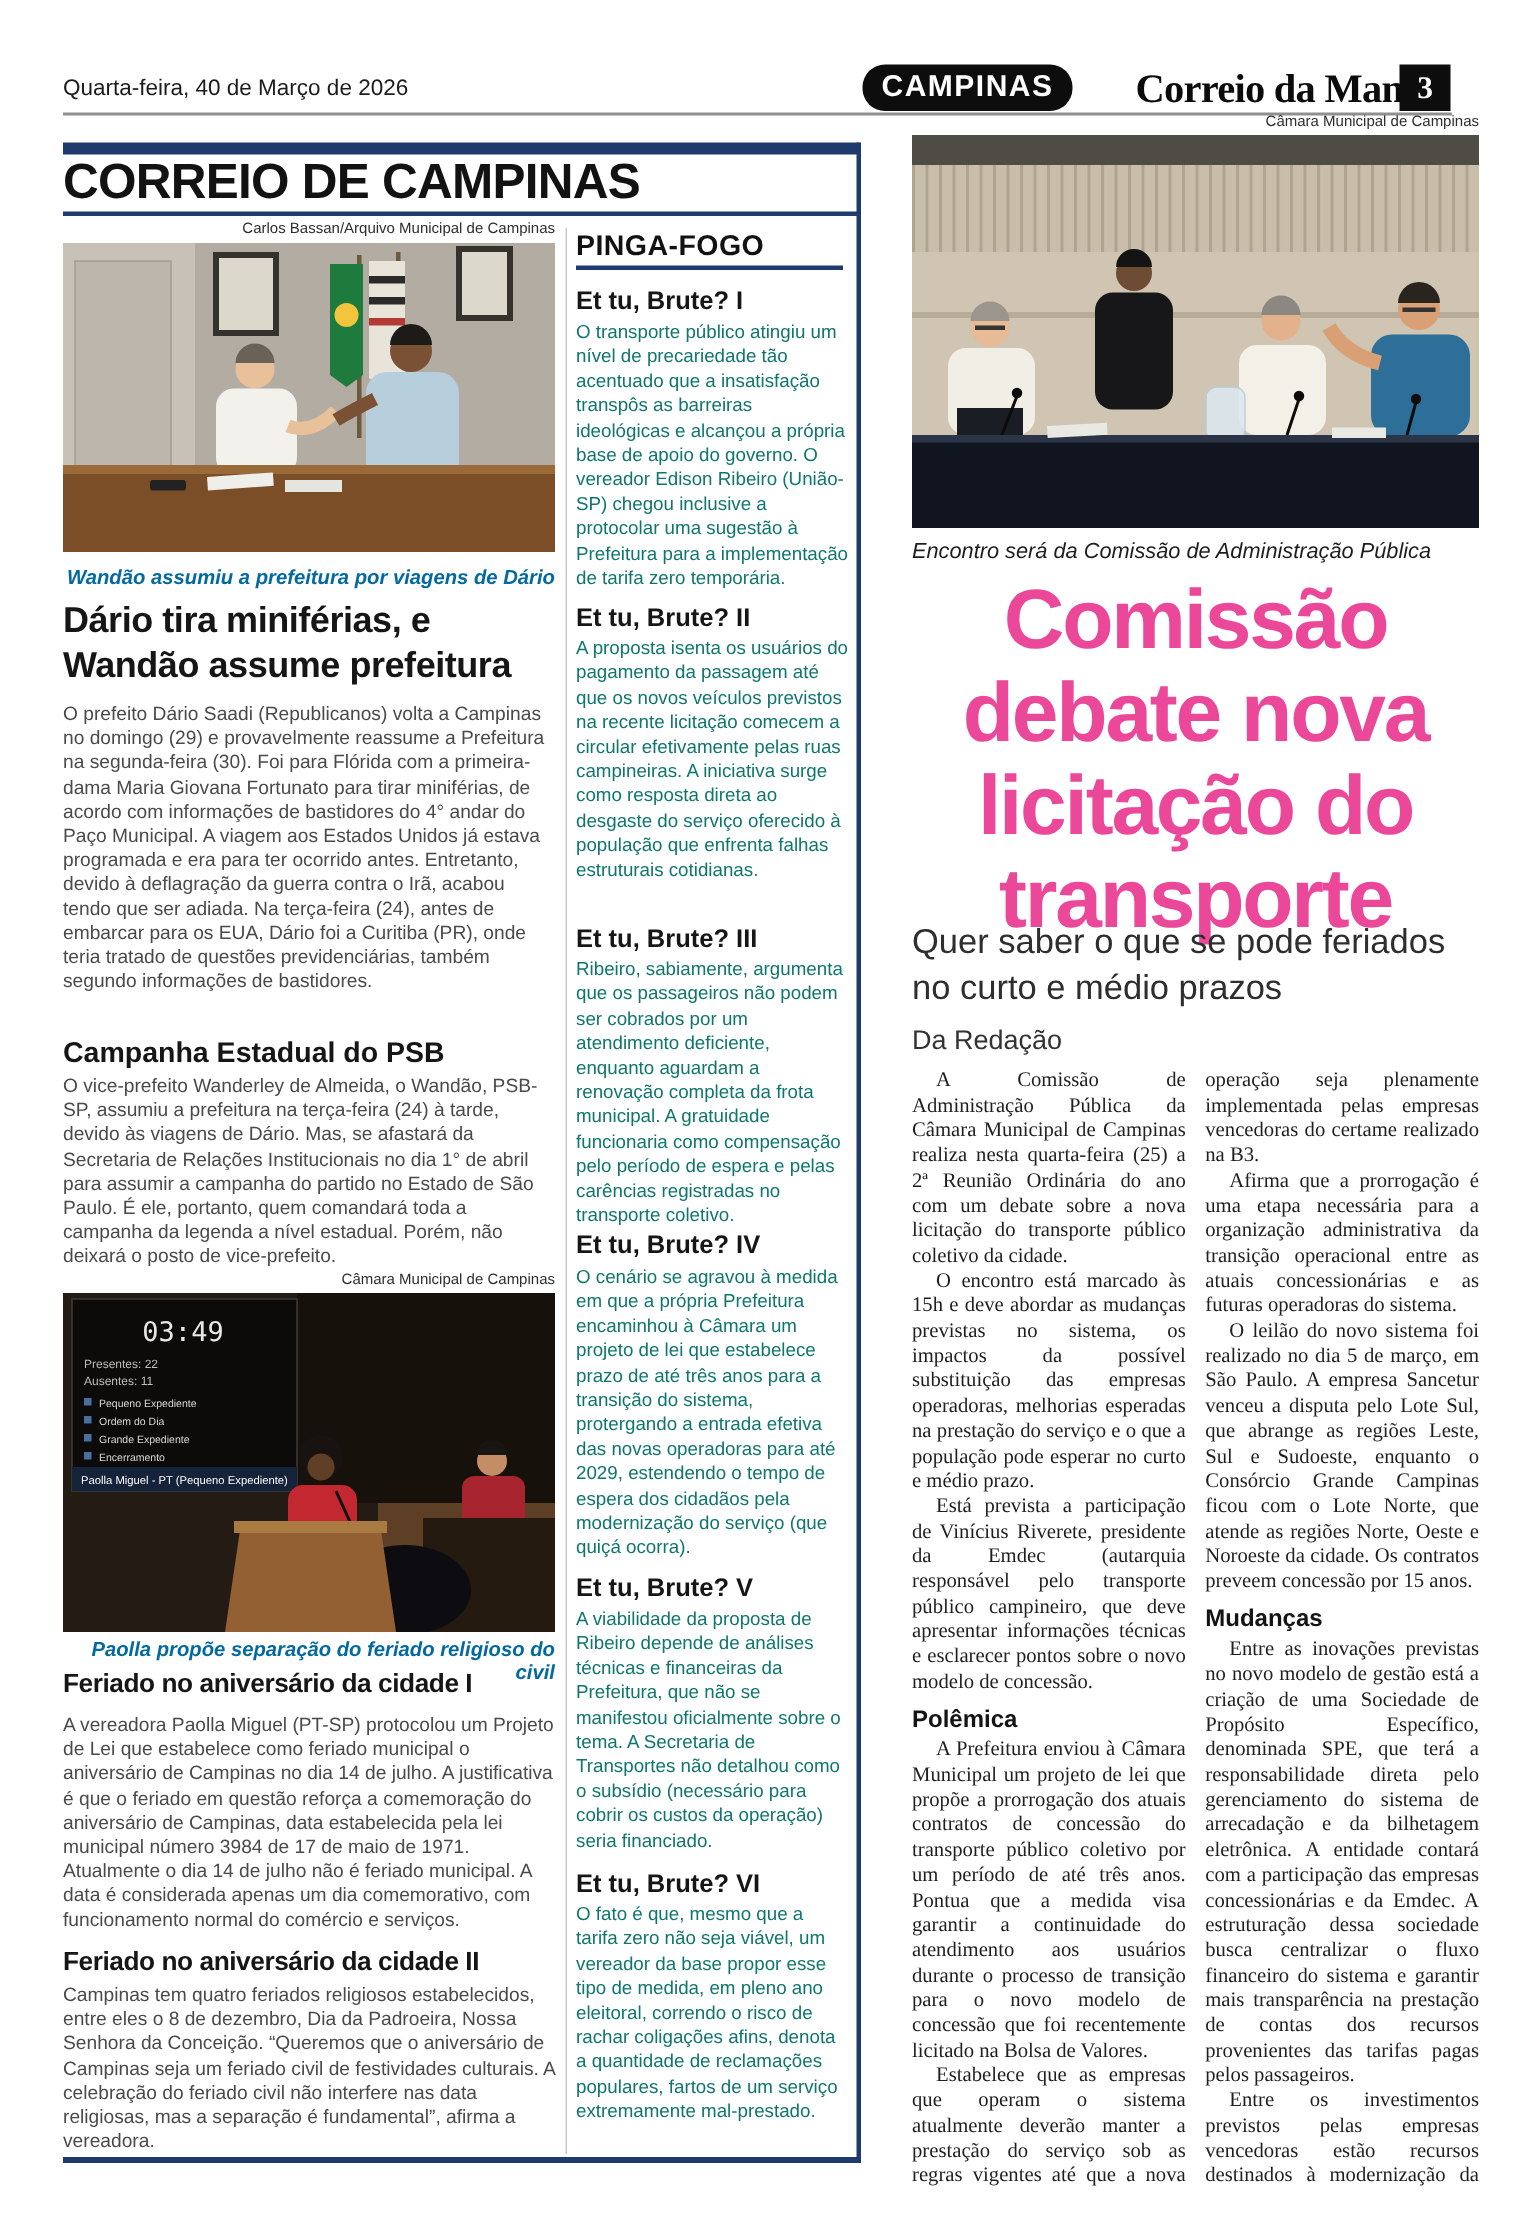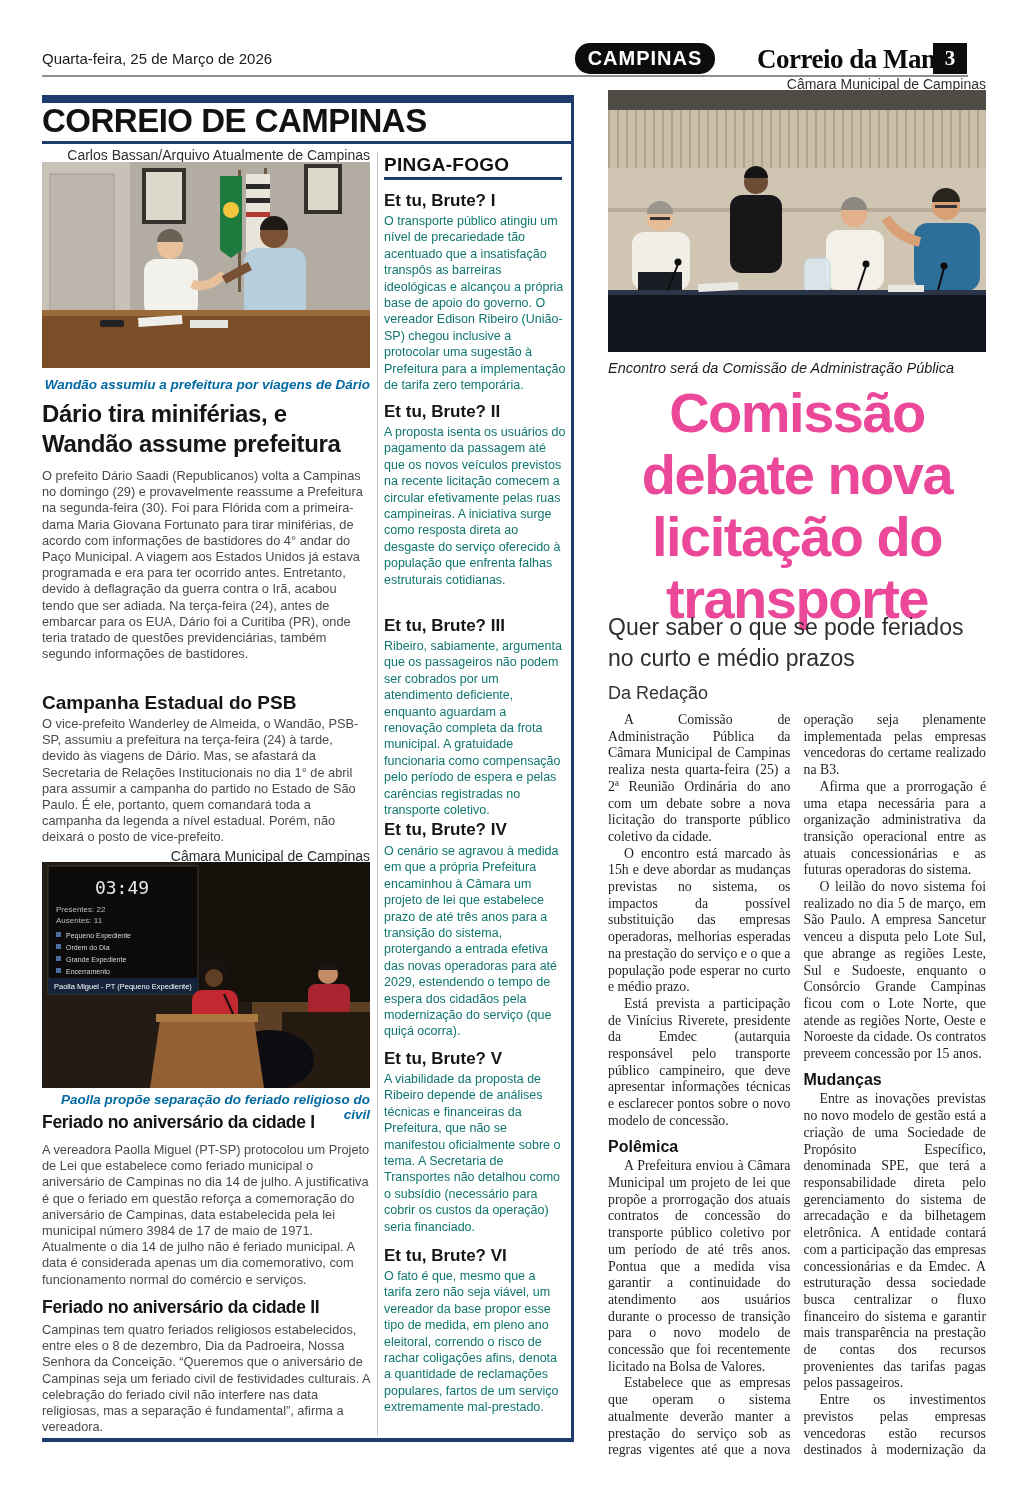--- a/index.html
+++ b/index.html
@@ -22,21 +22,21 @@
   
   .navy{background:#1f3a6d;}
   .bar-top{left:42px;top:95px;width:531px;height:8px;}
   .bar-title{left:42px;top:141px;width:531px;height:3px;}
   .bar-bottom{left:42px;top:1438px;width:531px;height:4px;}
   .vrule-navy{left:571px;top:95px;width:3px;height:1347px;}
   .vrule-gray{left:377px;top:152px;width:1px;height:1284px;background:#c9c9c9;}
 
   .section-title{left:42px;top:102px;font-size:33px;font-weight:bold;letter-spacing:-0.5px;color:#121212;}
 
-  .credit{font-size:14px;color:#2e2e2e;text-align:right;}
+  .credit{font-size:10px;color:#2e2e2e;text-align:right;}
   .caption{font-size:13.5px;font-weight:bold;font-style:italic;color:#0369a1;text-align:right;}
 
   .lcol{left:42px;width:328px;}
   .l-headline{font-size:24px;line-height:30px;font-weight:bold;color:#161616;letter-spacing:-0.3px;}
   .l-headline-sm{font-size:17.5px;font-weight:bold;white-space:nowrap;letter-spacing:-0.3px;color:#161616;}
   .l-sub{font-size:19px;font-weight:bold;color:#161616;}
   .sans-body{font-size:12.8px;line-height:16.2px;color:#4a4a4a;}
 
   .mcol{left:384px;width:182px;}
   .pf-title{font-size:19px;font-weight:bold;letter-spacing:0.3px;color:#121212;}
@@ -55,34 +55,34 @@
   .article-flow p{margin:0;text-indent:16px;}
   .article-flow .fsub{font-family:"Liberation Sans",sans-serif;font-weight:bold;font-size:16px;
                       margin:9px 0 3px 0;color:#141414;}
   .photo{display:block;}
 </style>
 </head>
 <body>
 
 <div class="page">
 
-  <div class="abs date">Quarta-feira, 25 de Março de 2026</div>
+  <div class="abs date">Quarta-feira, 40 de Março de 2026</div>
   <div class="abs tagbox">CAMPINAS</div>
   <div class="abs masthead">Correio da Manhã</div>
   <div class="abs numbox">3</div>
   <div class="abs hrule"></div>
 
   <div class="abs navy bar-top"></div>
   <div class="abs section-title">CORREIO DE CAMPINAS</div>
   <div class="abs navy bar-title"></div>
   <div class="abs navy vrule-navy"></div>
   <div class="abs vrule-gray"></div>
   <div class="abs navy bar-bottom"></div>
 
-  <div class="abs credit lcol" style="top:147px;">Carlos Bassan/Arquivo Atualmente de Campinas</div>
+  <div class="abs credit lcol" style="top:147px;">Carlos Bassan/Arquivo Municipal de Campinas</div>
 
   <div class="abs lcol" style="top:162px;height:206px;">
     <svg class="photo" width="328" height="206" viewBox="0 0 328 206">
       <rect width="328" height="206" fill="#b3aca2"></rect>
       <rect x="0" y="0" width="88" height="206" fill="#c7c1b7"></rect>
       <rect x="8" y="12" width="64" height="194" fill="#bdb6ac" stroke="#a39c91"></rect>
       <rect x="100" y="6" width="44" height="56" fill="#35322d"></rect>
       <rect x="104" y="10" width="36" height="48" fill="#ddd8cc"></rect>
       <rect x="262" y="2" width="38" height="50" fill="#35322d"></rect>
       <rect x="266" y="6" width="30" height="42" fill="#ddd8cc"></rect>

